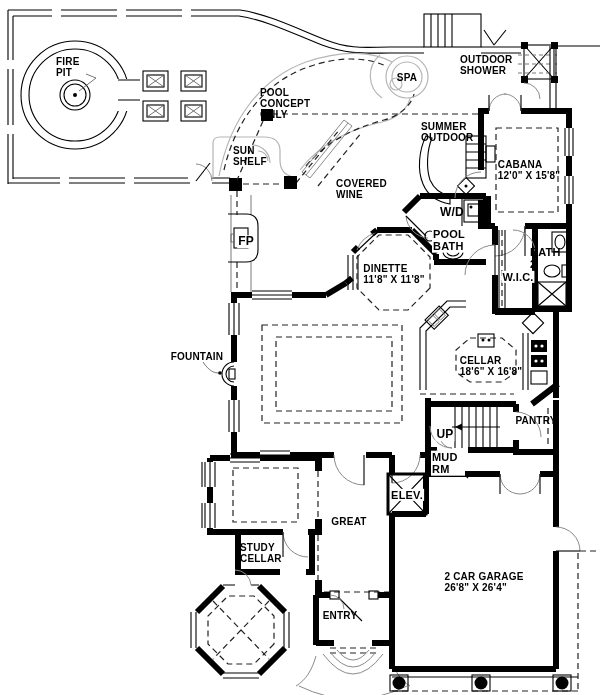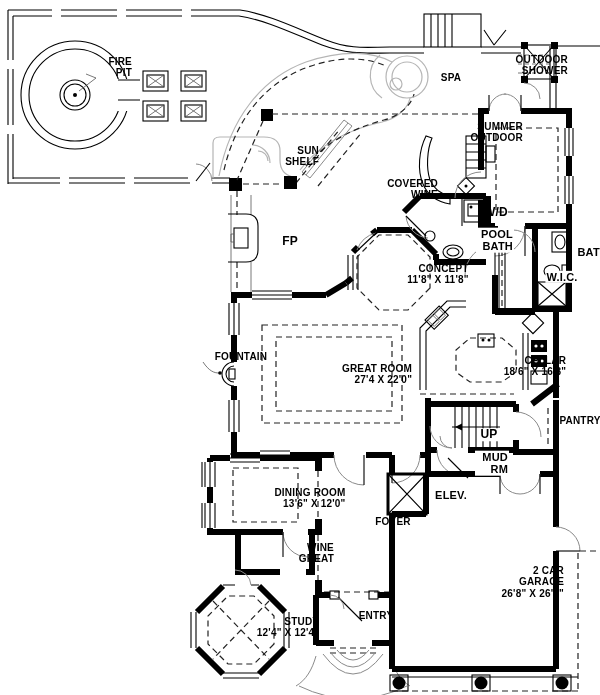--- a/index.html
+++ b/index.html
@@ -1,20 +1,20 @@
 <!DOCTYPE html>
 <html><head>
 <meta charset="utf-8">
 <style>
   html,body{margin:0;padding:0;background:#fff;}
   #plan{position:relative;width:600px;height:695px;background:#fff;overflow:hidden;
         font-family:"Liberation Sans",sans-serif;}
   #plan svg{position:absolute;left:0;top:0;}
   .lbl{position:absolute;transform:translate(-50%,-50%);font:700 10px "Liberation Sans",sans-serif;
-       color:#000;text-align:right;line-height:1.12;letter-spacing:.2px;white-space:pre-line;margin-left:44px;}
+       color:#000;text-align:left;line-height:1.12;letter-spacing:.2px;white-space:pre-line;}
   .lbl .dims{display:block;font-weight:700;}
   .sm{font-size:12px;}
   .md{font-size:11px;}
   .bg{background:#fff;padding:0 1px;}
   
   .w6{stroke:#000;stroke-width:6;fill:none;}
   .w3{stroke:#000;stroke-width:3;fill:none;}
   .t{stroke:#000;stroke-width:1.1;fill:none;}
   .tt{stroke:#555;stroke-width:.8;fill:none;}
   .g{stroke:#8a8a8a;stroke-width:1;fill:none;}
@@ -305,57 +305,50 @@
     <path class="d" d="M578,553 V691 M392,691 H578 M580,551 H600"></path>
   </g>
 
   <g>
     <path class="tt" d="M203,362 C209,371 214,373 219,373"></path>
         <circle class="blk" cx="220" cy="373" r="1.8"></circle>
   </g>
 </svg>
 
 <div class="lbl" style="left:72px;top:67px;width:32px">FIRE PIT</div>
+<div class="lbl" style="left:288px;top:104px;width:56px">POOL CONCEPT ONLY</div>
 <div class="lbl" style="left:254px;top:156px;width:42px">SUN SHELF</div>
 <div class="lbl" style="left:407px;top:78px">SPA</div>
 <div class="lbl" style="left:492px;top:65px;width:64px">OUTDOOR SHOWER</div>
 <div class="lbl" style="left:450px;top:132px;width:58px">SUMMER OUTDOOR</div>
 <div class="lbl" style="left:365px;top:189px;width:58px">COVERED WINE</div>
 <div class="lbl sm" style="left:452px;top:213px">W/D</div>
 <div class="lbl md bg" style="left:451px;top:240px;width:36px">POOL BATH</div>
 <div class="lbl md" style="left:547px;top:258px;width:34px">BATH 2</div>
 <div class="lbl md bg" style="left:518px;top:277px">W.I.C.</div>
 <div class="lbl sm bg" style="left:246px;top:242px">FP</div>
 <div class="lbl" style="left:197px;top:357px">FOUNTAIN</div>
 <div class="lbl" style="left:536px;top:421px">PANTRY</div>
 <div class="lbl sm bg" style="left:445px;top:435px">UP</div>
 <div class="lbl md bg" style="left:448px;top:463px;width:32px">MUD RM</div>
 <div class="lbl md bg" style="left:407px;top:495px">ELEV.</div>
-<div class="lbl" style="left:349px;top:522px">FOYER</div>
-<div class="lbl" style="left:265px;top:553px;width:50px">WINE GREAT</div>
-<div class="lbl" style="left:332px;top:616px">ENTRY</div>
-
+<div class="lbl" style="left:349px;top:522px">GREAT</div>
+<div class="lbl" style="left:265px;top:553px;width:50px">STUDY CELLAR</div>
+<div class="lbl" style="left:340px;top:616px">ENTRY</div>
+
+<div class="lbl" style="left:529px;top:170px">
+  <span>CABANA</span>
+  <span class="dims">12'0" X 15'8"</span>
+</div>
 <div class="lbl" style="left:394px;top:274px">
-  <span>CONCEPT</span>
+  <span>DINETTE</span>
   <span class="dims">11'8" X 11'8"</span>
-</div>
-<div class="lbl" style="left:333px;top:374px">
-  <span>GREAT ROOM</span>
-  <span class="dims">27'4 X 22'0"</span>
 </div>
 <div class="lbl" style="left:491px;top:366px">
   <span>CELLAR</span>
   <span class="dims">18'6" X 16'8"</span>
 </div>
-<div class="lbl" style="left:266px;top:498px">
-  <span>DINING ROOM</span>
-  <span class="dims">13'6" X 12'0"</span>
-</div>
-<div class="lbl" style="left:244px;top:627px">
-  <span>STUDY</span>
-  <span class="dims">12'4" X 12'4"</span>
-</div>
 <div class="lbl" style="left:484px;top:582px">
   <span>2 CAR GARAGE</span>
   <span class="dims">26'8" X 26'4"</span>
 </div>
 
 </div>
 
 </body></html>

